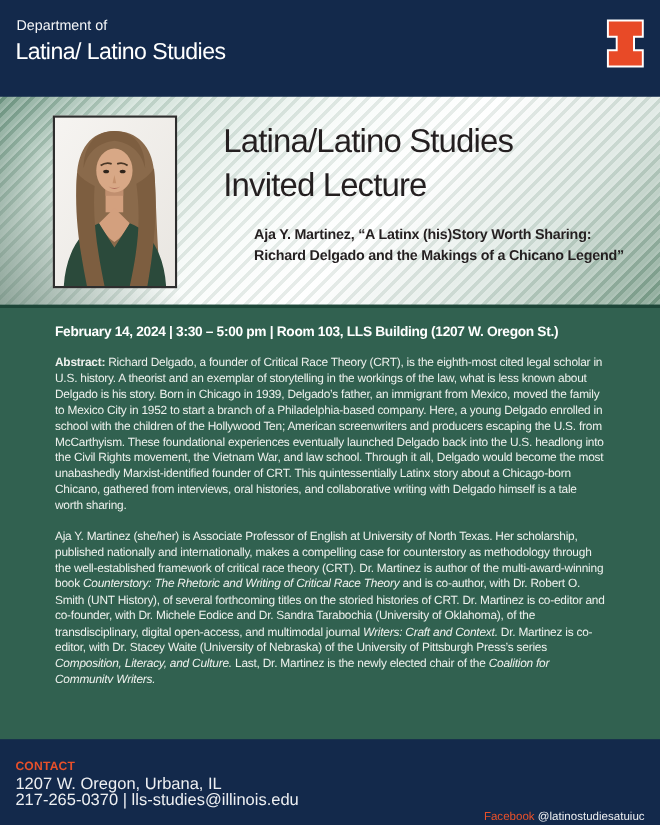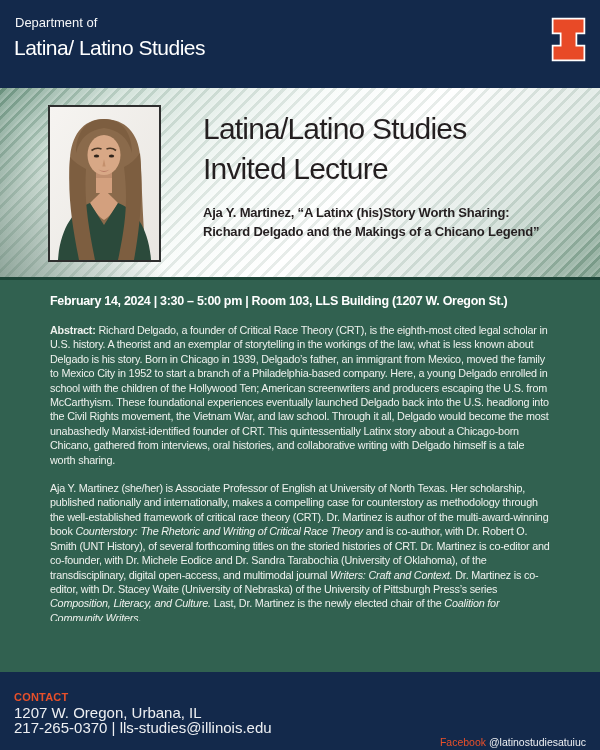--- a/index.html
+++ b/index.html
@@ -35,21 +35,21 @@
   .photo-frame{
     position:absolute;left:48px;top:17px;width:109px;height:153px;
     border:2px solid #2E2E2E;background:#F2F0EC;box-sizing:content-box;
   }
   .photo-frame svg{display:block;}
   .hero-text{position:absolute;left:203px;top:21px;width:380px;}
   .hero-title div{
     font-size:30px;font-weight:normal;color:var(--title_ink,#241F20);
     letter-spacing:-0.8px;line-height:40px;white-space:nowrap;
   }
-  .hero-subtitle{margin-top:14px;}
+  .hero-subtitle{margin-top:14px;margin-left:28px;}
   .hero-subtitle div{
     font-size:13px;font-weight:bold;color:var(--title_ink,#241F20);
     letter-spacing:-0.2px;line-height:19px;white-space:nowrap;
   }
   
   .main{
     position:absolute;left:0;top:280px;width:600px;height:341px;
     box-sizing:border-box;padding:14px 48px 0 50px;overflow:hidden;
   }
   .event-line{

